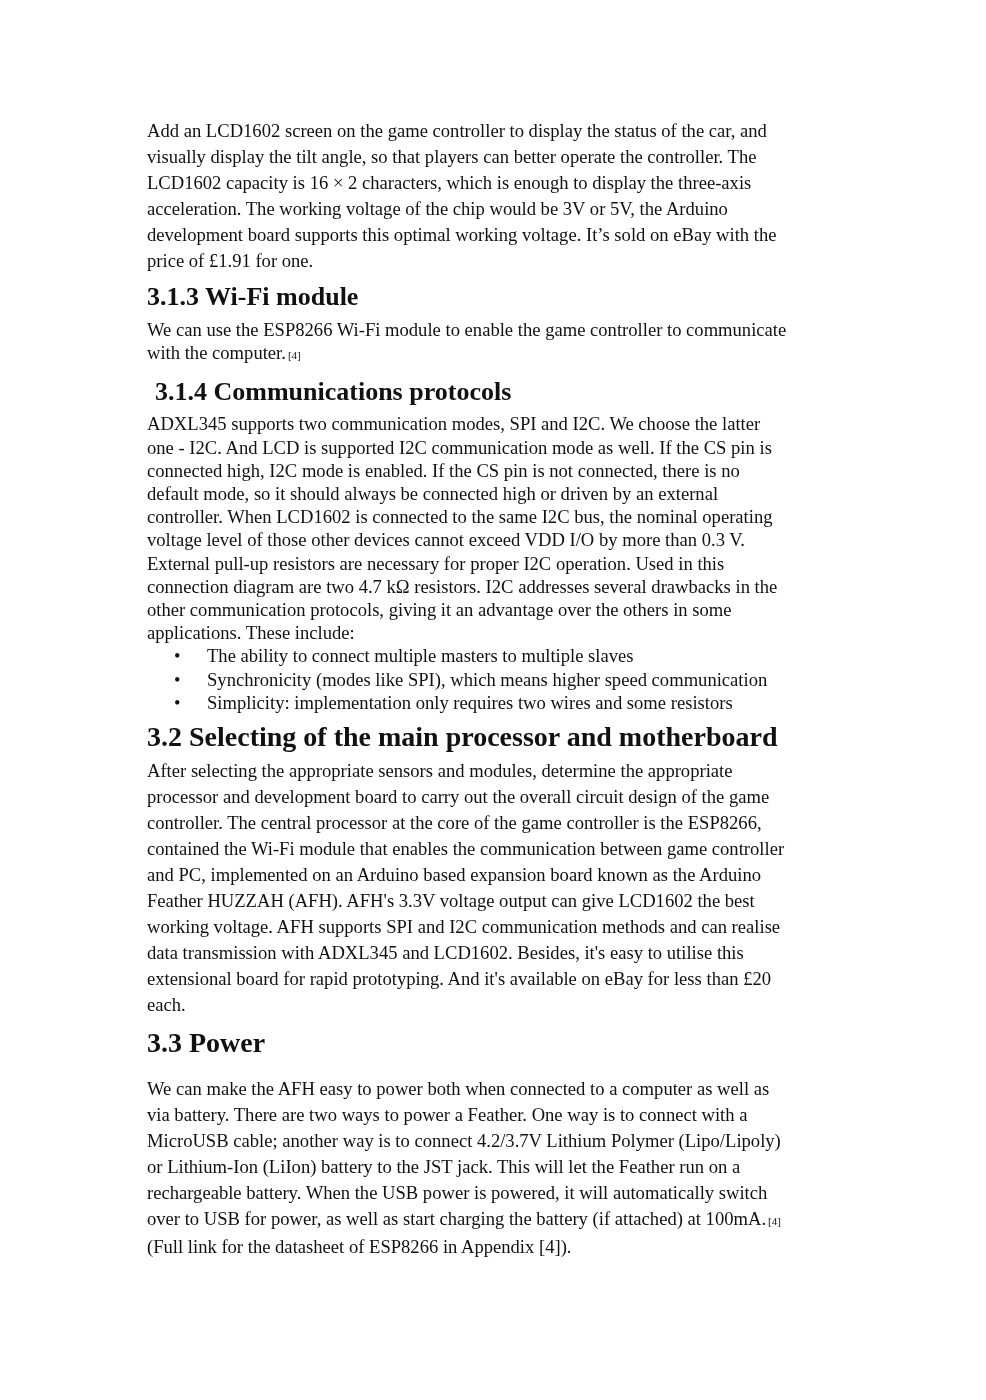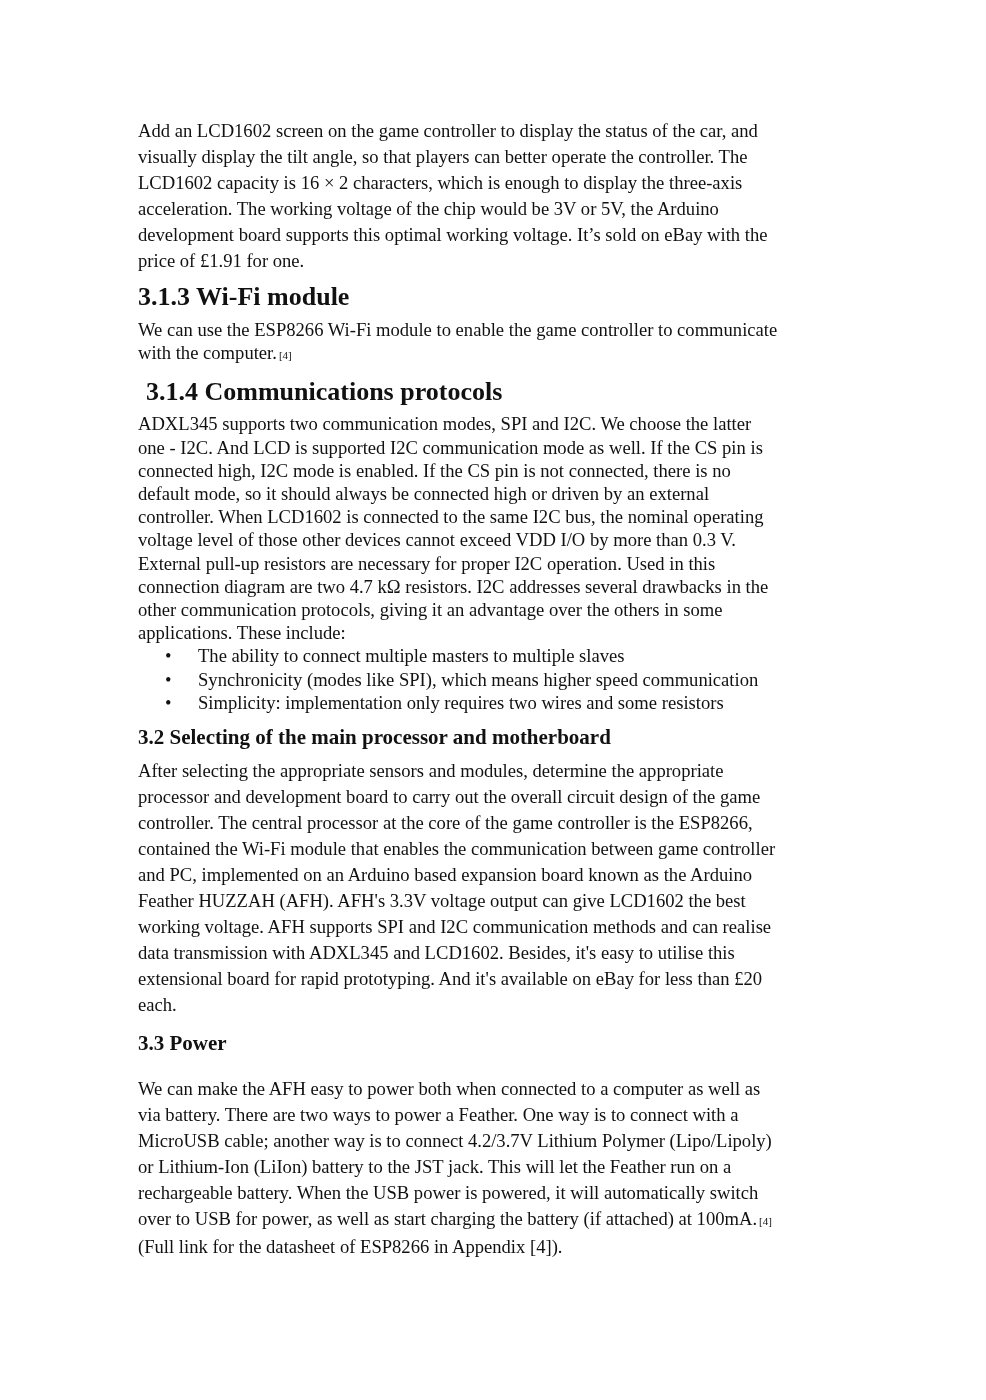--- a/index.html
+++ b/index.html
@@ -1,27 +1,27 @@
 <!DOCTYPE html>
 <html><head>
 <meta charset="utf-8">
 <style>
   html, body { margin: 0; padding: 0; background: #ffffff; }
   body {
     width: 986px; height: 1400px; position: relative; overflow: hidden;
     font-family: "Liberation Serif", "DejaVu Serif", serif;
     color: #111111;
   }
-  .page { position: absolute; left: 138px; top: 118px; width: 700px; }
+  .page { position: absolute; left: 147px; top: 118px; width: 700px; }
   .p { font-size: 18.6px; margin: 0; }
   .loose { line-height: 26px; }
   .tight { line-height: 23.2px; }
   h2 { font-family: "Liberation Serif", serif; font-weight: bold; margin: 0; }
   .h3 { font-size: 26px; line-height: 30px; }
-  .h2 { font-size: 21px; line-height: 34px; }
+  .h2 { font-size: 28px; line-height: 34px; }
   .cite { font-size: 11px; vertical-align: baseline; margin-left: 2px; }
   ul { margin: 0; padding: 0; list-style: none; }
   ul li { font-size: 18.6px; line-height: 23.2px; position: relative; padding-left: 60px; }
   ul li .bullet { position: absolute; left: 27px; top: 0; }
 </style>
 </head>
 <body>
 
 <div class="page">
 

